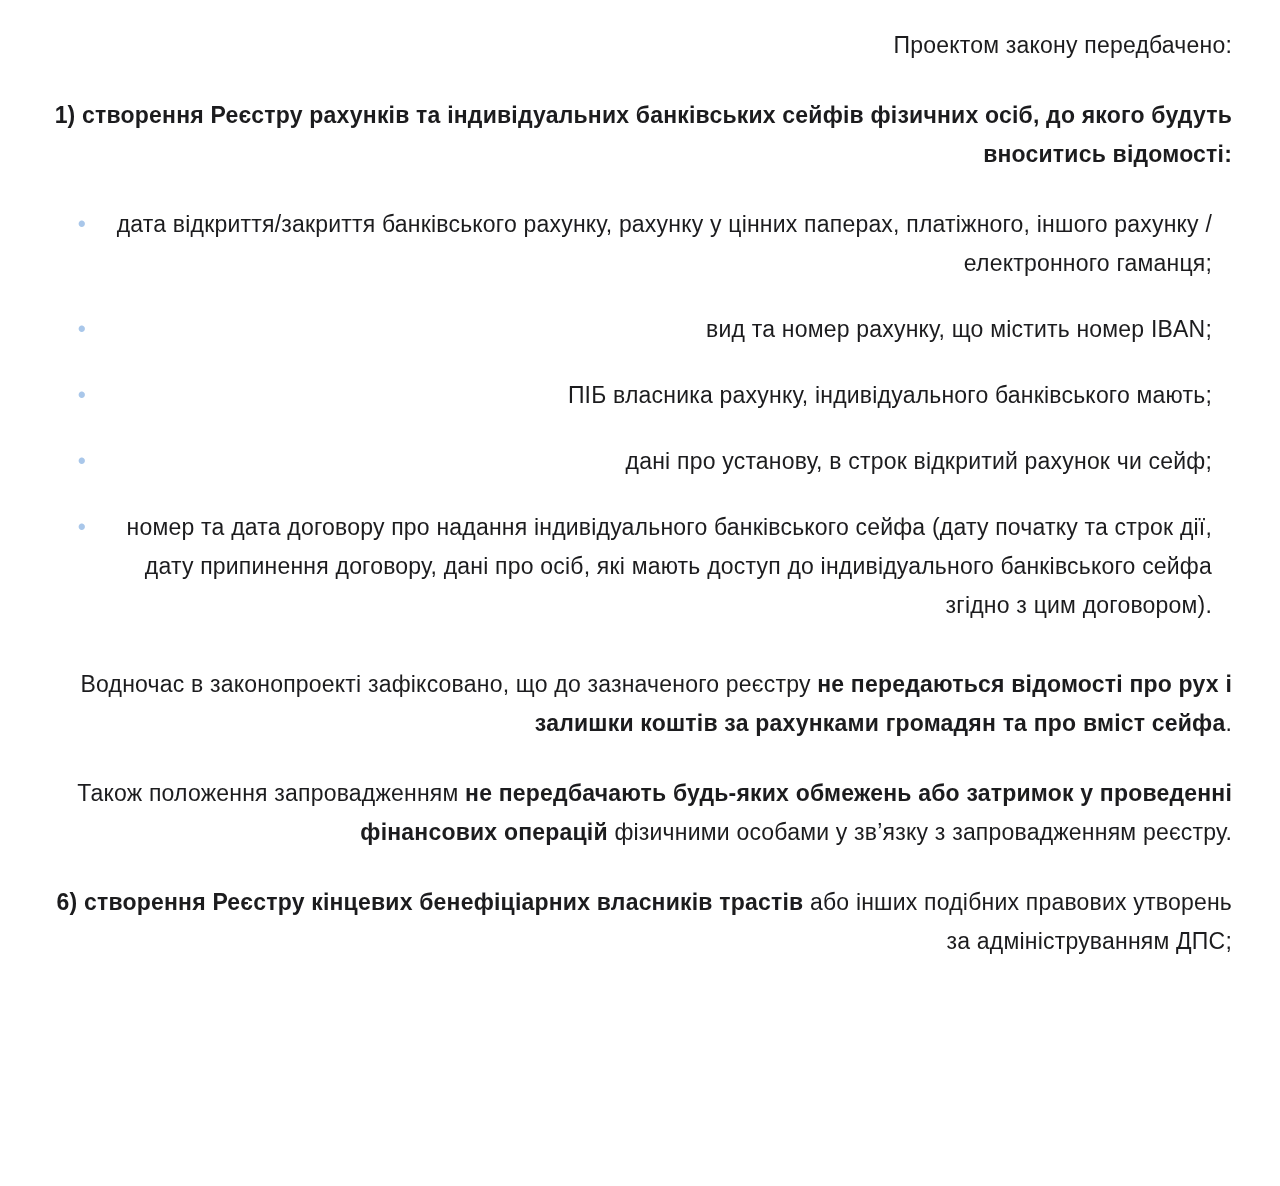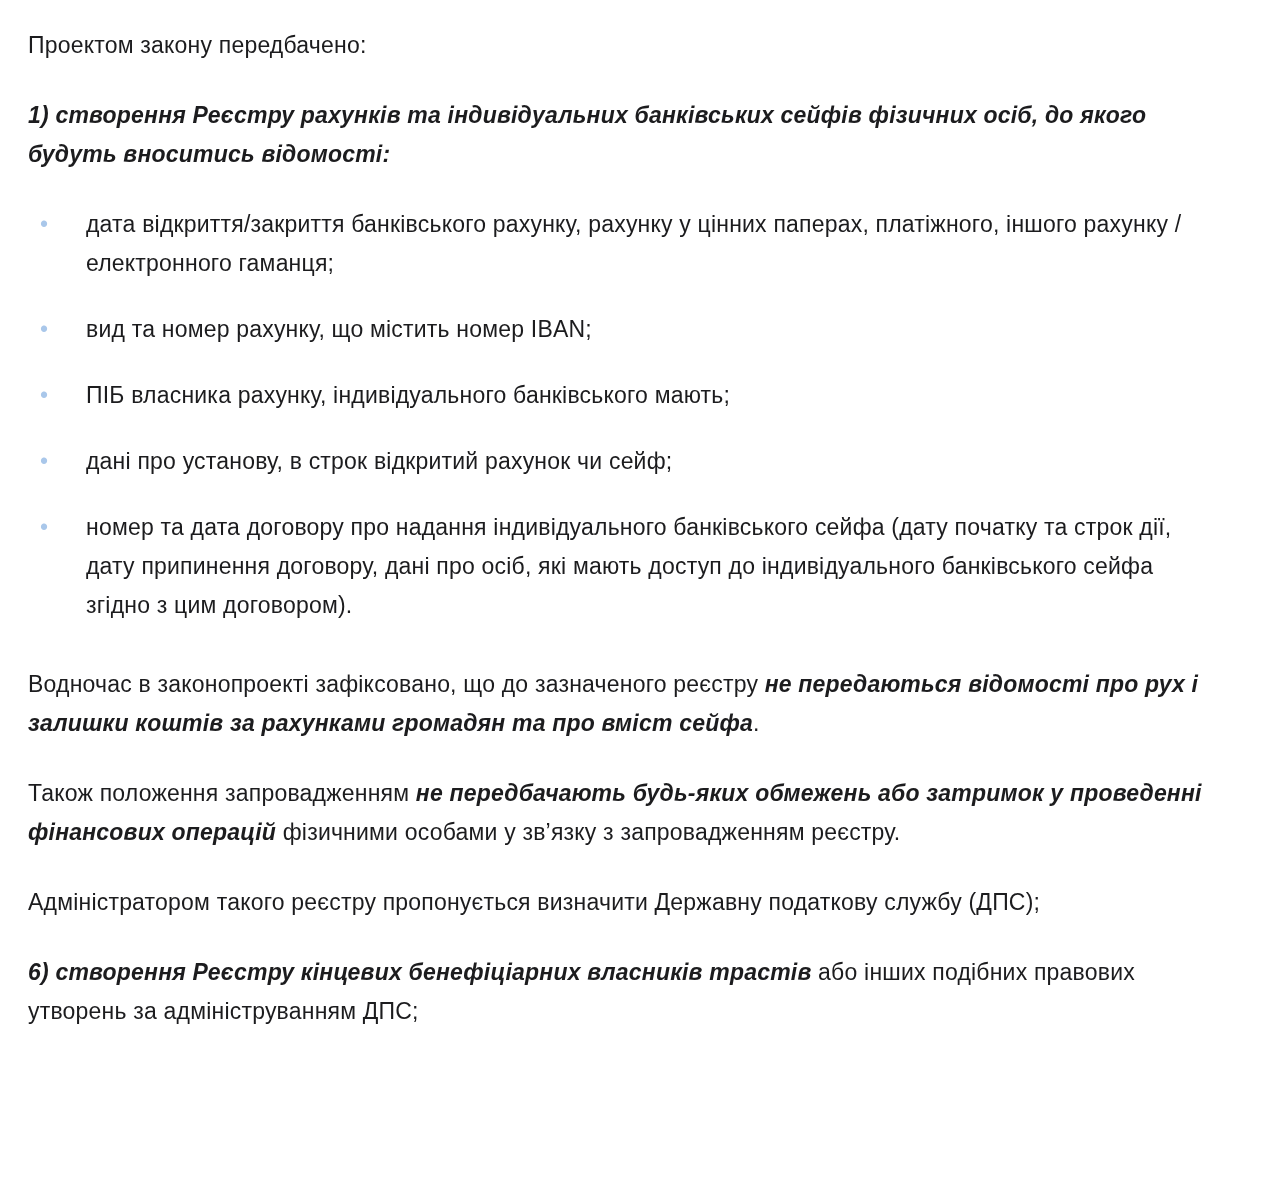--- a/index.html
+++ b/index.html
@@ -6,33 +6,33 @@
   html, body {
     background: #ffffff;
     font-family: "Liberation Sans", "DejaVu Sans", sans-serif;
   }
   .page {
     width: 1280px;
     min-height: 1186px;
     background: #ffffff;
     padding: 26px 48px 40px 28px;
     color: #1c1c1e;
+    text-align: right;
   }
   .doc p {
     font-size: 23px;
     line-height: 39px;
     margin-bottom: 31px;
     color: #1c1c1e;
     letter-spacing: 0.2px;
   }
   .doc p.lead-gap {
   }
   .doc .run-bold {
     font-weight: 700;
-    font-style: italic;
   }
   .doc ul {
     list-style: none;
     margin: 6px 0 40px 0;
   }
   .doc li {
     display: flex;
     align-items: flex-start;
     margin-bottom: 27px;
     font-size: 23px;
@@ -79,16 +79,15 @@
           <span class="bullet" style="color: rgb(169, 199, 234);">•</span>
           <span class="li-text"><span class="run-normal">дані про установу, в строк відкритий рахунок чи сейф;</span></span>
         </li>
         <li>
           <span class="bullet" style="color: rgb(169, 199, 234);">•</span>
           <span class="li-text"><span class="run-normal">номер та дата договору про надання індивідуального банківського сейфа (дату початку та строк дії, дату припинення договору, дані про осіб, які мають доступ до індивідуального банківського сейфа згідно з цим договором).</span></span>
         </li>
       </ul>
       <p class="lead-gap"><span class="run-normal">Водночас в законопроекті зафіксовано, що до зазначеного реєстру </span><span class="run-bold">не передаються відомості про рух і залишки коштів за рахунками громадян та про вміст сейфа</span><span class="run-normal">.</span></p>
       <p><span class="run-normal">Також положення запровадженням </span><span class="run-bold">не передбачають будь-яких обмежень або затримок у проведенні фінансових операцій</span><span class="run-normal"> фізичними особами у зв’язку з запровадженням реєстру.</span></p>
-      <p><span class="run-normal">Адміністратором такого реєстру пропонується визначити Державну податкову службу (ДПС);</span></p>
       <p><span class="run-bold">6) створення Реєстру кінцевих бенефіціарних власників трастів</span><span class="run-normal"> або інших подібних правових утворень за адмініструванням ДПС;</span></p>
     </div>
 </div>
 
 </body></html>

